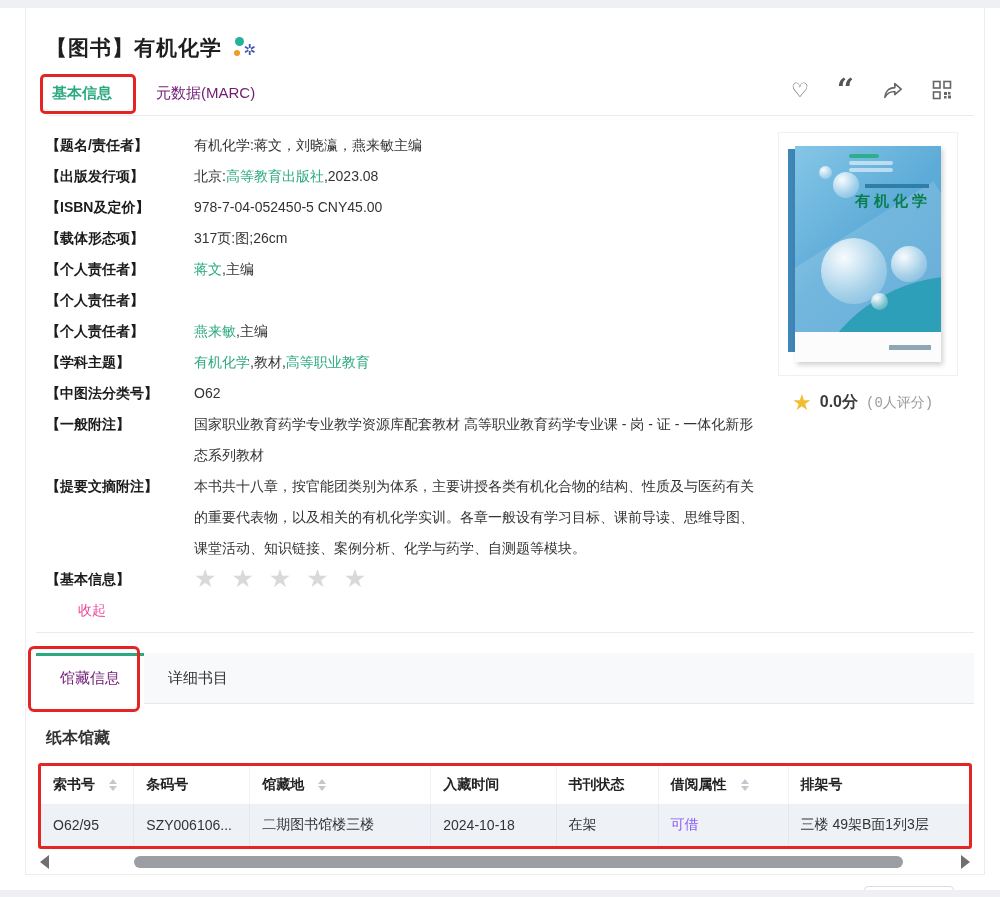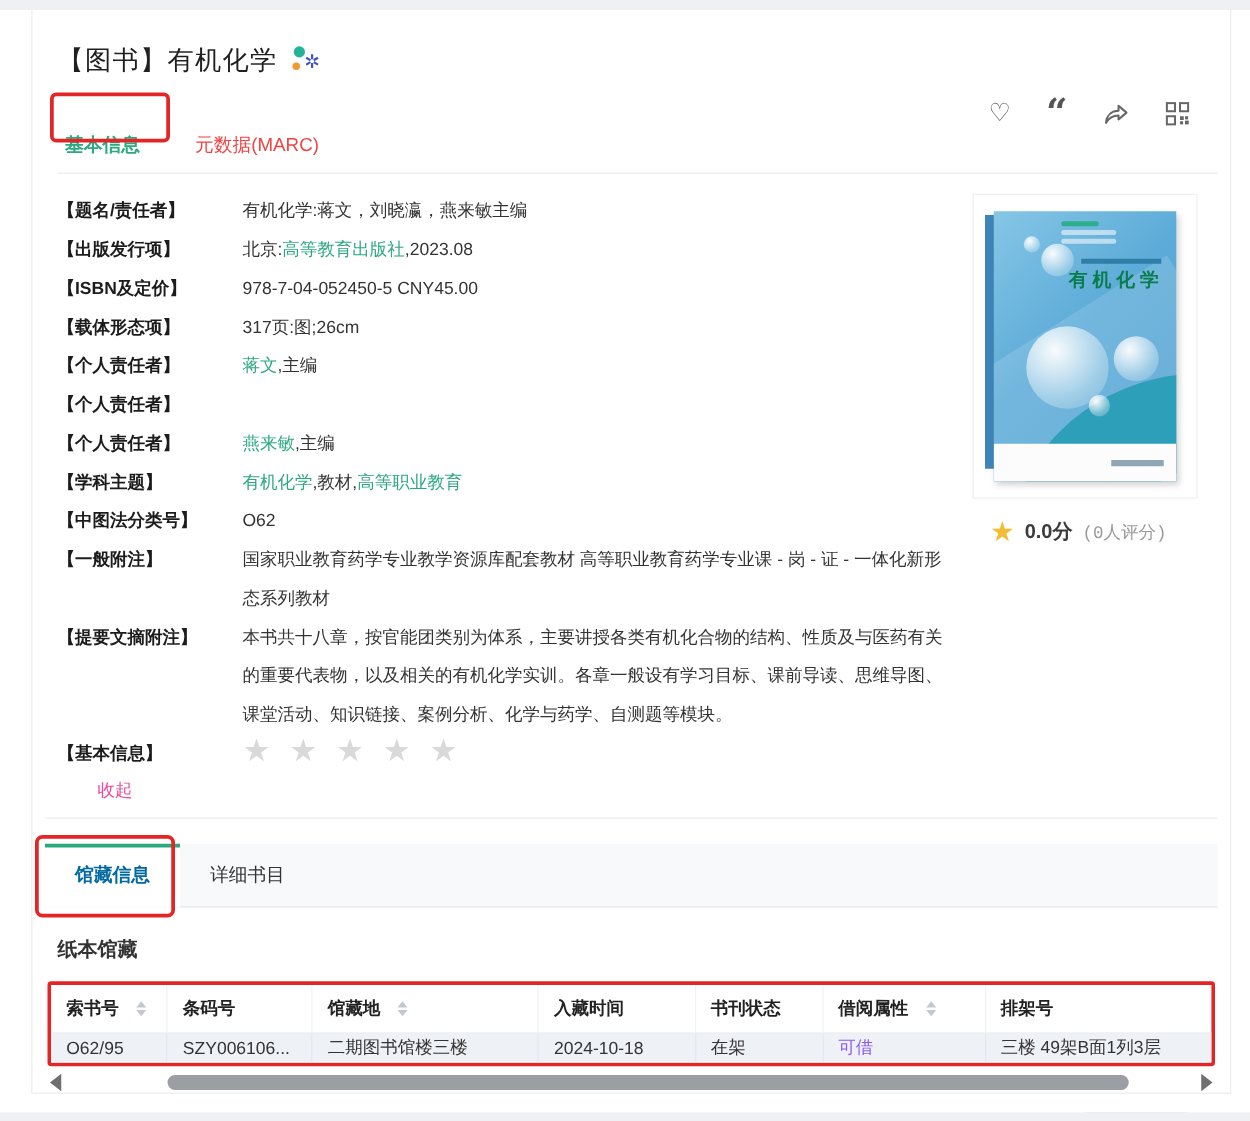--- a/index.html
+++ b/index.html
@@ -7,31 +7,31 @@
     font-family:"Liberation Sans","DejaVu Sans",sans-serif; color:#333; }
   .edge-strip { position:absolute; left:0; right:0; background:#eef0f3; }
   .edge-top { top:0; height:8px; }
   .edge-bottom { bottom:0; height:7px; }
 
   .container { position:absolute; top:8px; left:25px; width:960px; height:867px;
     background:#fff; border:1px solid #ededed; border-top:none; padding:0 10px; }
 
   
   .page-title-row { display:flex; align-items:center; padding:26px 0 0 10px; }
-  .page-title { font-size:21px; font-weight:normal; color:#1f1f1f; letter-spacing:1px; }
+  .page-title { font-size:21px; font-weight:bold; color:#1f1f1f; letter-spacing:1px; }
   .title-icon { margin-left:12px; width:22px; height:22px; position:relative; display:inline-block; }
   .ti-teal  { position:absolute; left:1px;  top:0;   width:9px; height:9px; border-radius:50%; background:#23b39a; }
   .ti-orange{ position:absolute; left:0;    top:13px; width:6px; height:6px; border-radius:50%; background:#f09a2b; }
   .ti-star  { position:absolute; right:0;   top:5px; font-size:15px; color:#4053b8; line-height:1; font-weight:bold; }
 
   
   .tabs-top { position:relative; display:flex; align-items:flex-end; margin:22px 0 0 10px;
     border-bottom:1px solid #ebebeb; padding-bottom:12px; }
   .tab-basic { font-size:15px; font-weight:bold; color:#2ba97f; margin-left:6px; cursor:pointer; }
-  .tab-marc  { font-size:15px; color:#ef4444; margin-left:44px; cursor:pointer;margin-top:23px; }
+  .tab-marc  { font-size:15px; color:#701a75; margin-left:44px; cursor:pointer; }
   .anno-tab1 { position:absolute; left:-6px; top:-10px; width:96px; height:40px;
     border:3px solid #e42525; border-radius:5px; pointer-events:none; }
   .action-icons { position:absolute; right:22px; top:-6px; display:flex; align-items:center; gap:28px; }
   .aicon { color:#666; cursor:pointer; display:flex; align-items:center; }
   .heart { font-size:20px; }
   .quote { font-family:"DejaVu Serif",serif; font-size:30px; line-height:14px; height:16px; font-weight:bold; color:#555; }
 
   
   .detail-body { display:flex; margin-top:14px; padding-left:10px; }
   .detail-list { flex:1; min-width:0; padding-right:18px; }
@@ -74,30 +74,30 @@
   .rating-star { color:#f2bd33; font-size:22px; line-height:20px; }
   .rating-score { font-size:16px; font-weight:bold; color:#3b3b3b; }
   .rating-count { font-size:14px; color:#9a9a9a;font-family:Liberation Mono, monospace; }
 
   
   .divider { border-top:1px solid #ebebeb; margin-top:12px; }
   .tabs2 { position:relative; display:flex; align-items:stretch; margin-top:20px;
     background:#f8f9fb; border-bottom:1px solid #e6e8eb; }
   .tab2 { padding:16px 24px 15px; font-size:15px; cursor:pointer; color:#333; }
   .tab2.active { background:#fff; border-top:3px solid #2ba97f; padding-top:13px;
-    color:#0369a1; font-weight:bold; margin-bottom:-1px; }
+    color:#701a75; font-weight:normal; margin-bottom:-1px; }
   .anno-tab2 { position:absolute; left:-8px; top:-7px; width:112px; height:66px;
     border:3px solid #e42525; border-radius:6px; pointer-events:none; }
   .section-title { margin:24px 0 14px 10px; font-size:16px; font-weight:600; color:#333; }
 
   .table-anno { border:3px solid #e42525; border-radius:3px; margin:0 2px; }
   table.holdings { width:100%; border-collapse:collapse; font-size:14px; background:#fff; }
   .holdings th { text-align:left; font-weight:bold; color:#222; height:38px; padding:0 12px;
     border-bottom:1px solid #eceef2; border-right:1px solid #f0f2f5; white-space:nowrap; }
-  .holdings td { height:24px; padding:0 12px; background:#eef1f6; color:#333;
+  .holdings td { height:42px; padding:0 12px; background:#eef1f6; color:#333;
     border-right:1px solid #e4e8ee; white-space:nowrap; }
   .holdings th:last-child, .holdings td:last-child { border-right:none; }
   .cell-link { color:#8b5cf6; cursor:pointer; }
   .sorter { display:inline-flex; flex-direction:column; gap:2px; margin-left:14px; vertical-align:middle; cursor:pointer; }
   .sorter .up   { width:0; height:0; border-left:4px solid transparent; border-right:4px solid transparent; border-bottom:5px solid #c3c7cf; }
   .sorter .down { width:0; height:0; border-left:4px solid transparent; border-right:4px solid transparent; border-top:5px solid #c3c7cf; }
 
   
   .hscroll { display:flex; align-items:center; margin:6px 4px 0; height:14px; }
   .scroll-arrow { width:0; height:0; cursor:pointer; }

